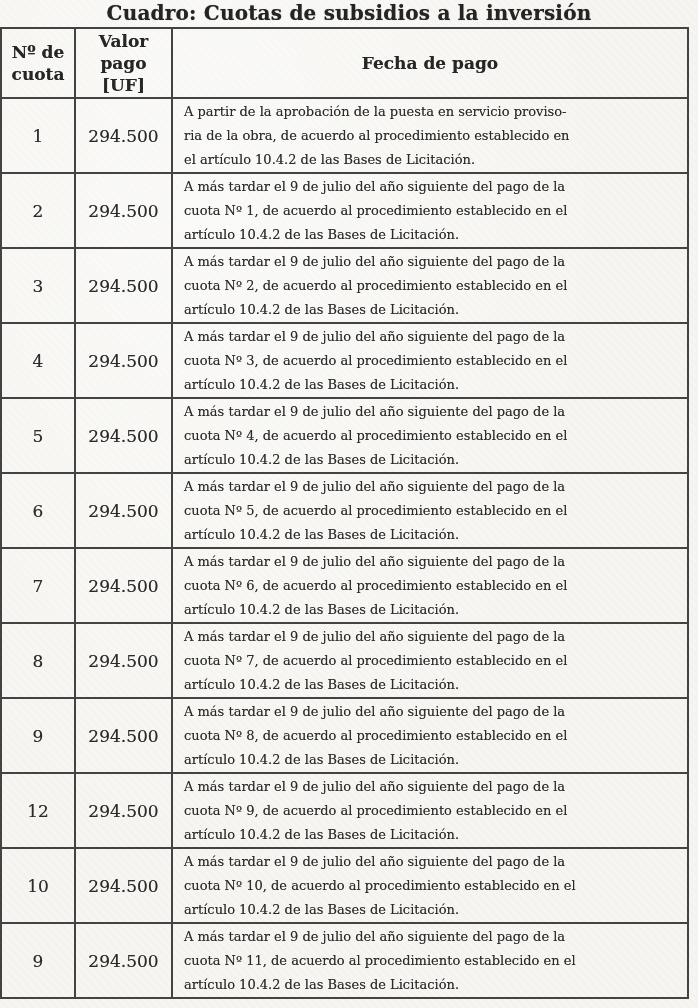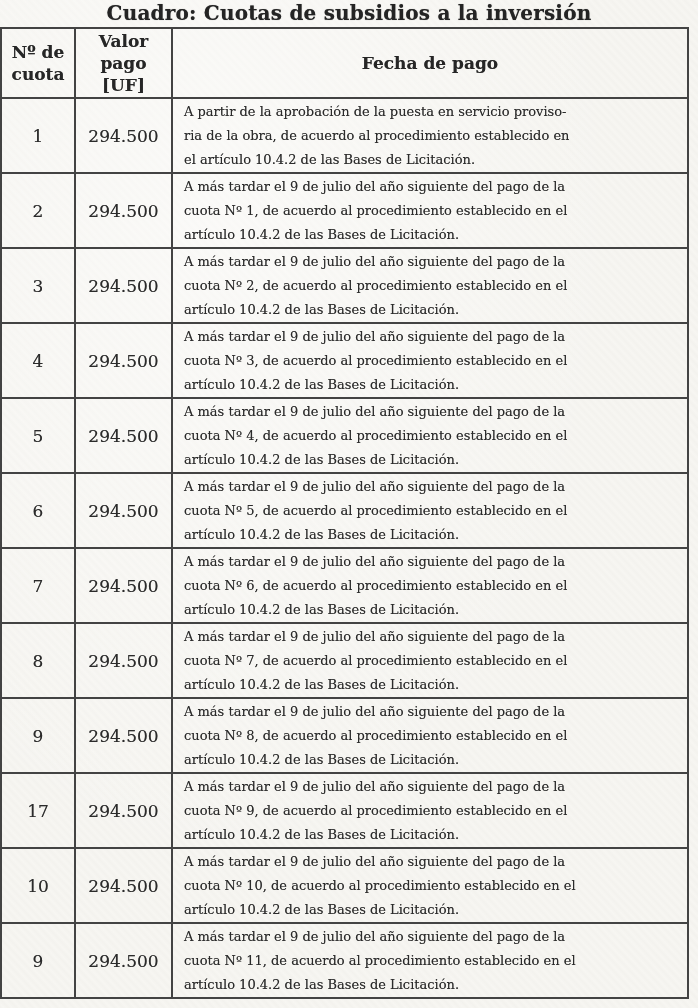--- a/index.html
+++ b/index.html
@@ -159,21 +159,21 @@
 
     <tr>
       <td class="c-num">9</td>
       <td class="c-val">294.500</td>
       <td class="c-fecha">A más tardar el 9 de julio del año siguiente del pago de la
 cuota Nº 8, de acuerdo al procedimiento establecido en el
 artículo 10.4.2 de las Bases de Licitación.</td>
     </tr>
 
     <tr>
-      <td class="c-num">17</td>
+      <td class="c-num">12</td>
       <td class="c-val">294.500</td>
       <td class="c-fecha">A más tardar el 9 de julio del año siguiente del pago de la
 cuota Nº 9, de acuerdo al procedimiento establecido en el
 artículo 10.4.2 de las Bases de Licitación.</td>
     </tr>
 
     <tr>
       <td class="c-num">10</td>
       <td class="c-val">294.500</td>
       <td class="c-fecha">A más tardar el 9 de julio del año siguiente del pago de la

